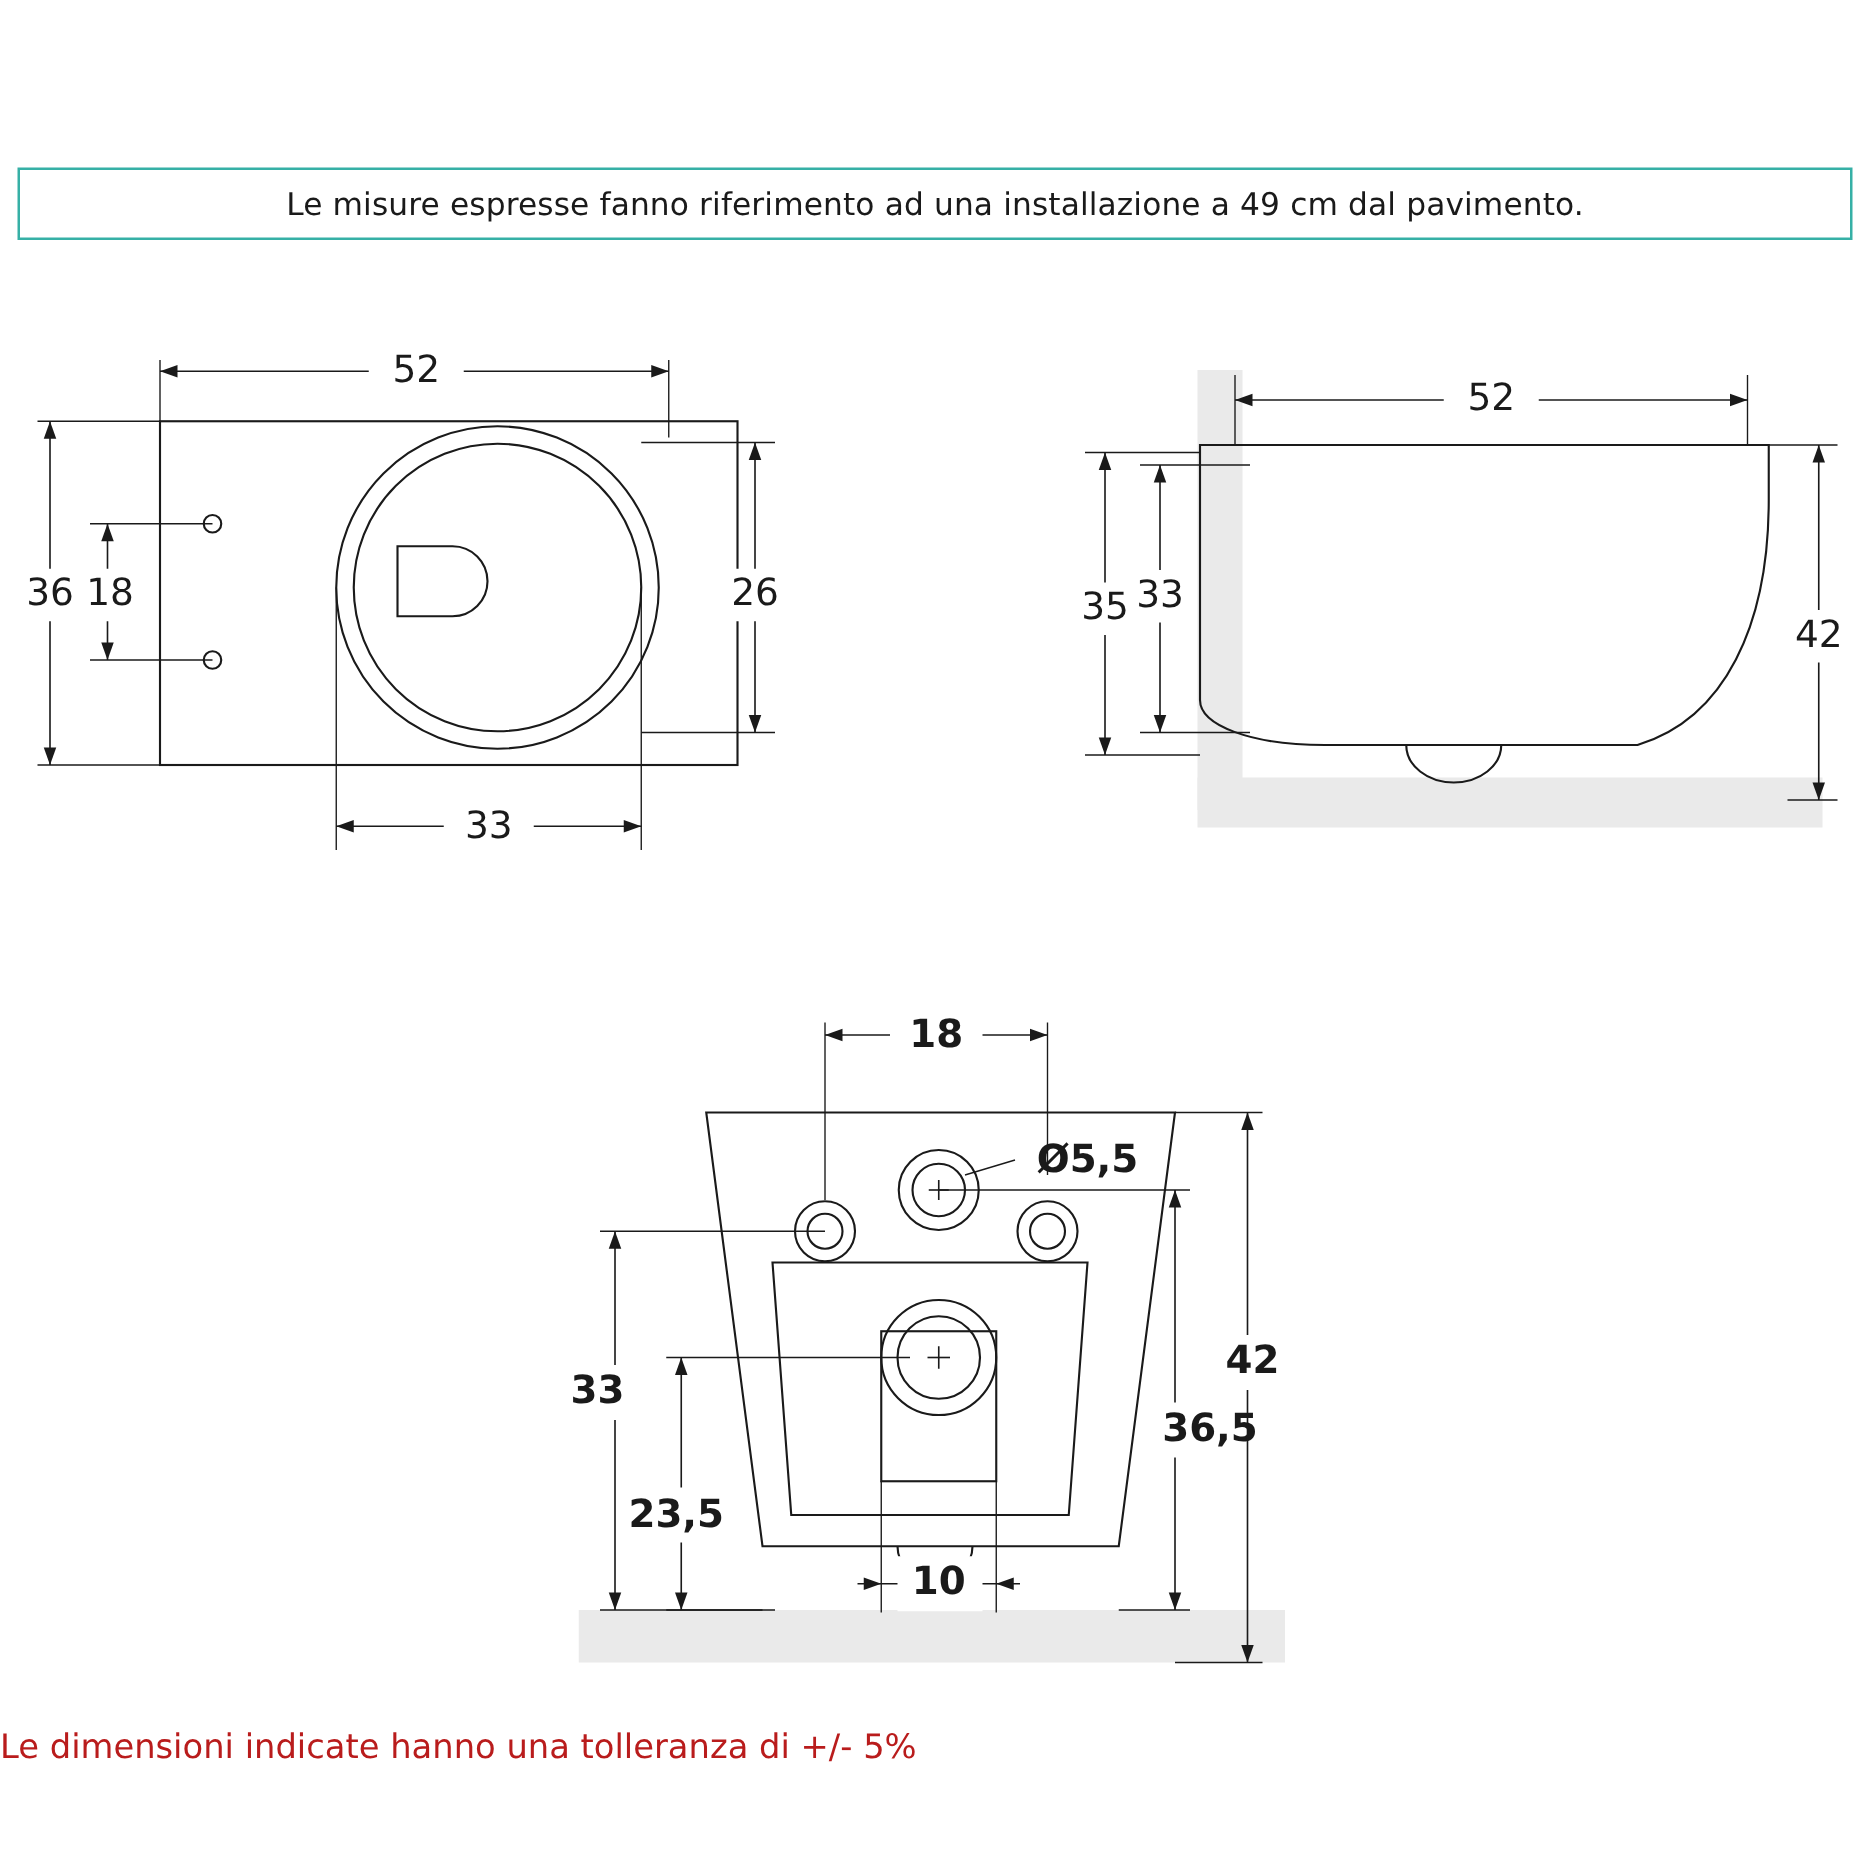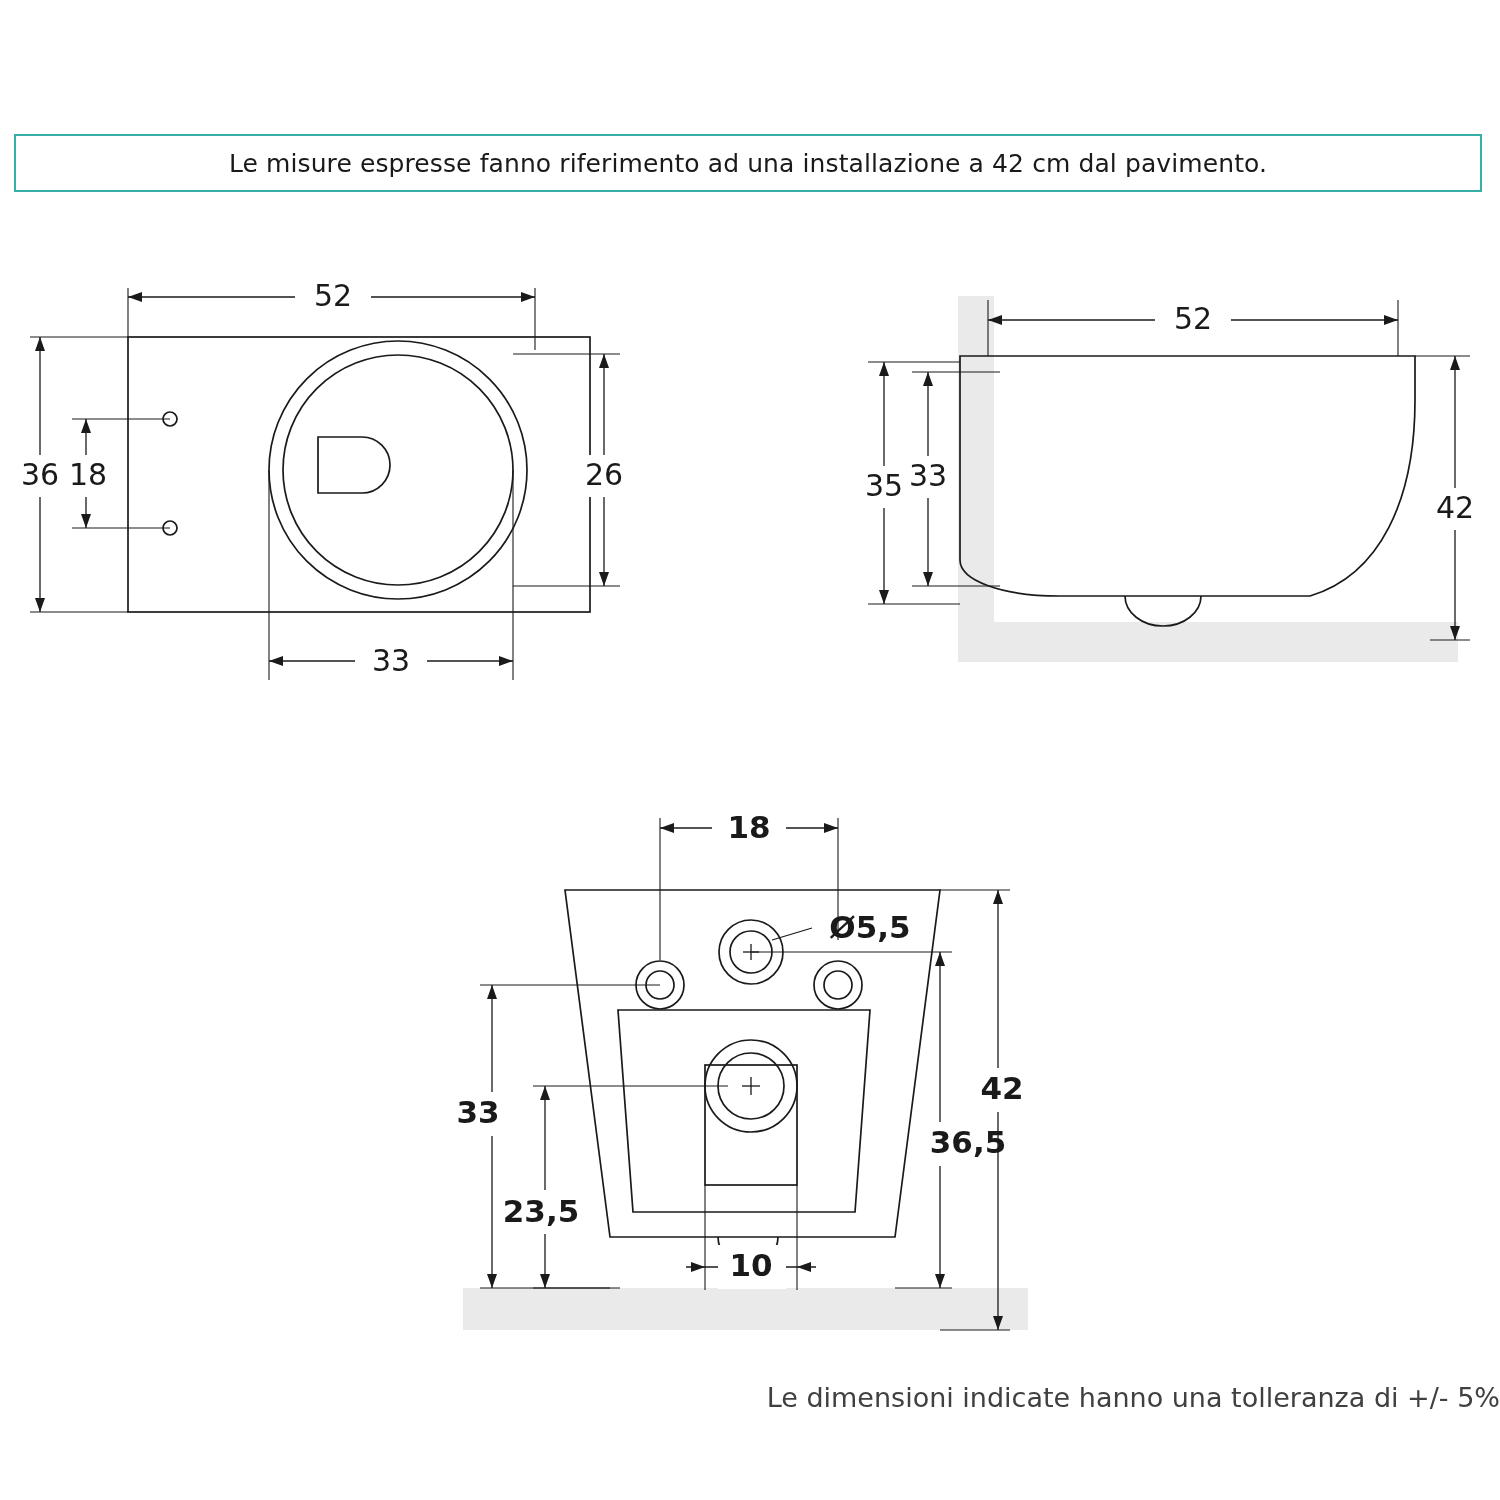--- a/index.html
+++ b/index.html
@@ -30,23 +30,23 @@
   .banner-text {
     font-size: 25px;
     color: #1a1a1a;
     letter-spacing: 0.1px;
   }
   .footer-note {
     position: absolute;
     left: 0;
     top: 1382px;
     width: 1500px;
-    text-align: right;
+    text-align: left;
     font-size: 27px;
-    color: #404040;
+    color: #b91c1c;
   }
   svg.drawing {
     position: absolute;
     left: 0;
     top: 0;
     width: 1500px;
     height: 1500px;
   }
   .ln { stroke: #1a1a1a; stroke-width: 1.7; fill: none; }
   .ln-thin { stroke: #1a1a1a; stroke-width: 1.3; fill: none; }
@@ -59,21 +59,21 @@
     fill: #1a1a1a;
     text-anchor: middle;
     dominant-baseline: middle;
   }
   .dimtext.bold { font-weight: bold; font-size: 31px; }
 </style>
 </head>
 <body>
 
 <div class="banner">
-  <span class="banner-text">Le misure espresse fanno riferimento ad una installazione a 42 cm dal pavimento.</span>
+  <span class="banner-text">Le misure espresse fanno riferimento ad una installazione a 49 cm dal pavimento.</span>
 </div>
 
 <svg class="drawing" viewBox="0 0 1500 1500">
 
   <g>
 
     <rect class="ln" x="128" y="337" width="462" height="275"></rect>
 
     <circle class="ln" cx="398" cy="470" r="129"></circle>
     <circle class="ln" cx="398" cy="470" r="115"></circle>

